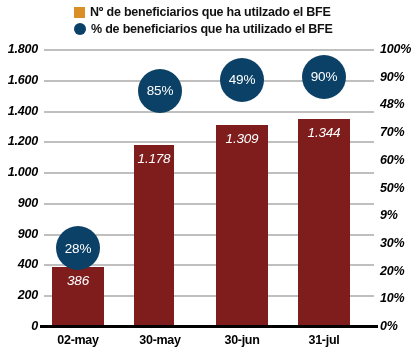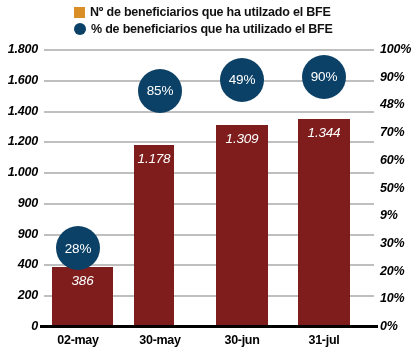--- a/index.html
+++ b/index.html
@@ -164,21 +164,21 @@
     <div class="gridline" style="top:0px"></div>
     <div class="gridline" style="top:30.8px"></div>
     <div class="gridline" style="top:61.6px"></div>
     <div class="gridline" style="top:92.3px"></div>
     <div class="gridline" style="top:123.1px"></div>
     <div class="gridline" style="top:153.9px"></div>
     <div class="gridline" style="top:184.7px"></div>
     <div class="gridline" style="top:215.4px"></div>
     <div class="gridline" style="top:246.2px"></div>
 
-    <div class="bar" style="left:8px; width:61px; top:217.6px; height:59.4px;">
+    <div class="bar" style="left:8px; width:52px; top:217.6px; height:59.4px;">
       <span class="bar-value">386</span>
     </div>
     <div class="bar" style="left:90px; width:40px; top:95.7px; height:181.3px;">
       <span class="bar-value">1.178</span>
     </div>
     <div class="bar" style="left:172px; width:52px; top:75.5px; height:201.5px;">
       <span class="bar-value">1.309</span>
     </div>
     <div class="bar" style="left:254px; width:52px; top:70.1px; height:206.9px;">
       <span class="bar-value">1.344</span>

